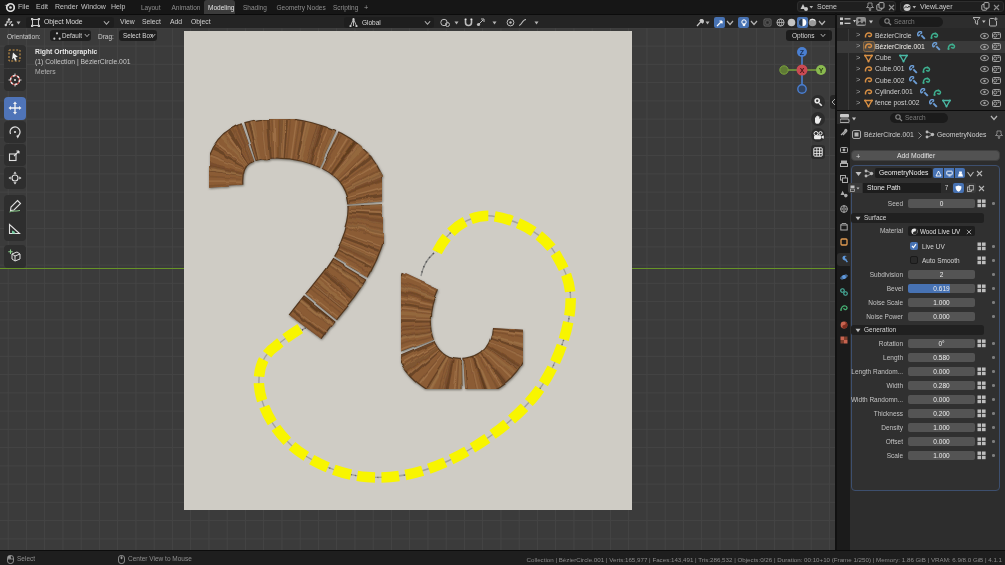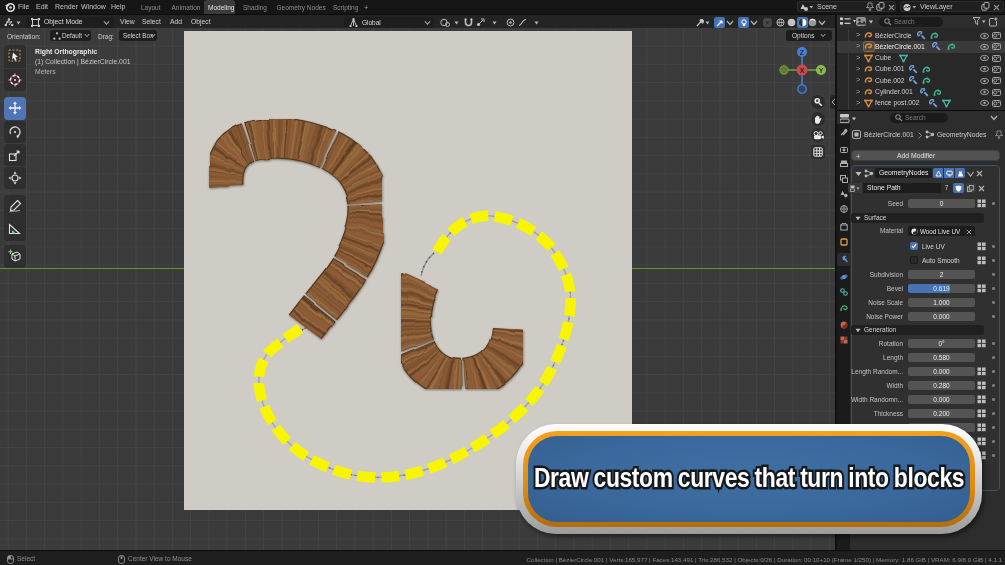--- a/index.html
+++ b/index.html
@@ -909,27 +909,14 @@
     </svg>
     <div class="t" style="left:17px;top:4px;font-size:6.5px;color:#909090;">Select</div>
     <svg class="abs" style="left:118px;top:3.5px" width="7" height="9" viewBox="0 0 7 9">
       <rect x="0.5" y="0.5" width="6" height="8" rx="2.6" fill="none" stroke="#9a9a9a" stroke-width="0.9"></rect>
       <rect x="2.6" y="1.2" width="1.8" height="3" rx="0.9" fill="#9a9a9a"></rect>
     </svg>
     <div class="t" style="left:128px;top:4px;font-size:6.5px;color:#909090;">Center View to Mouse</div>
     <div class="t" style="right:3px;top:4.5px;font-size:6.2px;color:#8a8a8a;">Collection | BézierCircle.001 | Verts:165,977 | Faces:143,491 | Tris:286,532 | Objects:0/26 | Duration: 00:10+10 (Frame 1/250) | Memory: 1.86 GiB | VRAM: 6.9/8.0 GiB | 4.1.1</div>
   </div>
 
-  <div class="abs" id="banner" style="left:516px;top:424px;width:466px;height:110px;border-radius:40px;
-       background:linear-gradient(180deg,#ffffff 0%,#e8e8e8 30%,#9b9b9b 100%);
-       box-shadow:2px 3px 5px rgba(0,0,0,0.45);">
-    <div class="abs" style="left:7px;top:7px;right:7px;bottom:7px;border-radius:34px;
-         background:linear-gradient(180deg,#f5a11c 0%,#e18d12 55%,#b26d0a 100%);"></div>
-    <div class="abs" style="left:12px;top:12px;right:12px;bottom:12px;border-radius:29px;
-         background:radial-gradient(ellipse at 50% 45%, #3e6fa3 0%, #3a689c 60%, #335d8e 100%);"></div>
-    <svg class="abs" style="left:0;top:0;transform:translateZ(0);" width="466" height="110" viewBox="0 0 466 110">
-      <g transform="translate(233,63.3) scale(0.805,1)">
-        <text x="0" y="0" text-anchor="middle" font-family="Liberation Sans" font-weight="bold" font-size="28.5" fill="#ffffff" stroke="#16181c" stroke-width="5" paint-order="stroke" style="letter-spacing:-0.5px; word-spacing:-1px;">Draw custom curves that turn into blocks</text>
-      </g>
-    </svg>
-  </div>
 
 </div>
 
 </body></html>

